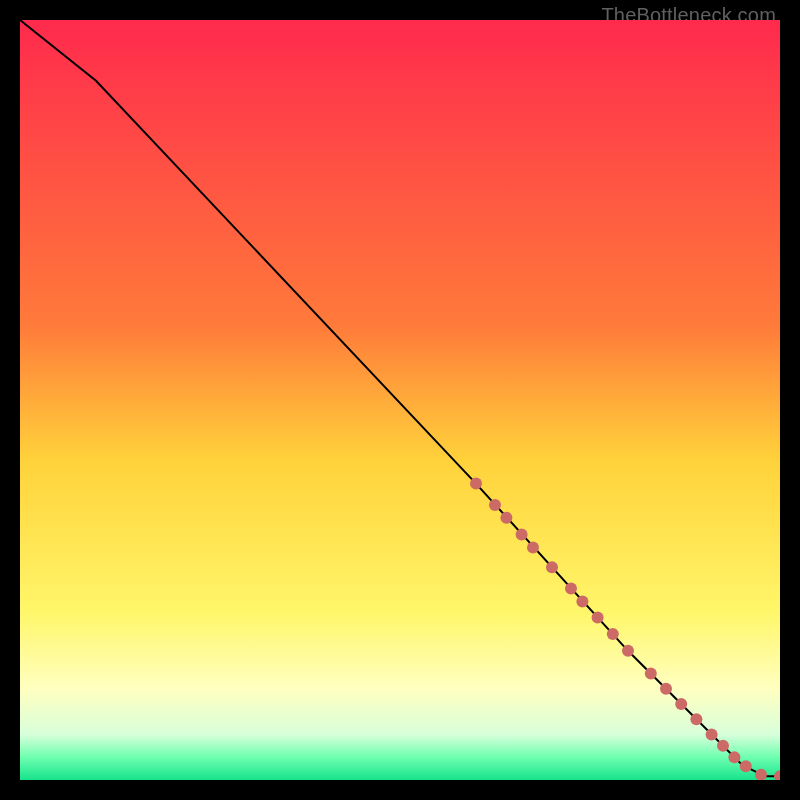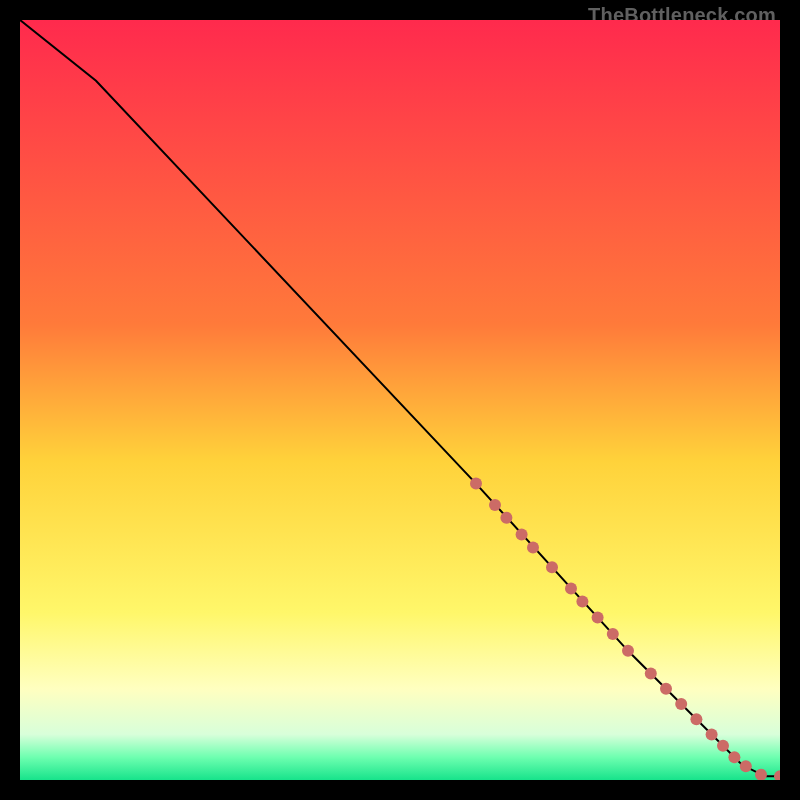--- a/index.html
+++ b/index.html
@@ -18,21 +18,21 @@
     width: 760px;
     height: 760px;
   }
   svg { display: block; }
   .watermark {
     position: absolute;
     top: 4px;
     right: 24px;
     font-size: 20px;
     color: #606060;
-    font-weight: 700;
+    font-weight: 400;
     letter-spacing: 0.2px;
   }
 </style>
 </head>
 <body>
 
 <div class="watermark">TheBottleneck.com</div>
 
 <div class="chart-wrap">
   <svg id="chart-svg" width="760" height="760" viewBox="0 0 760 760" preserveAspectRatio="none">

